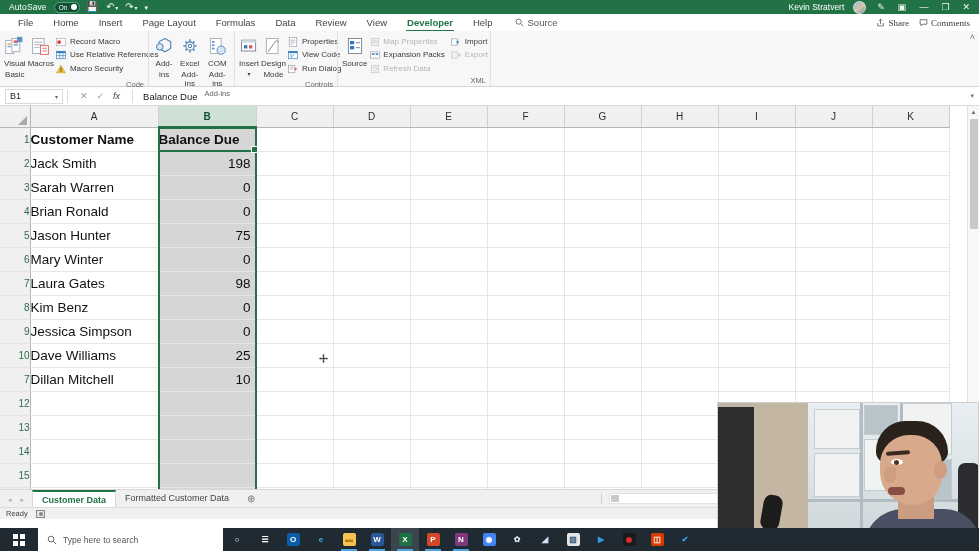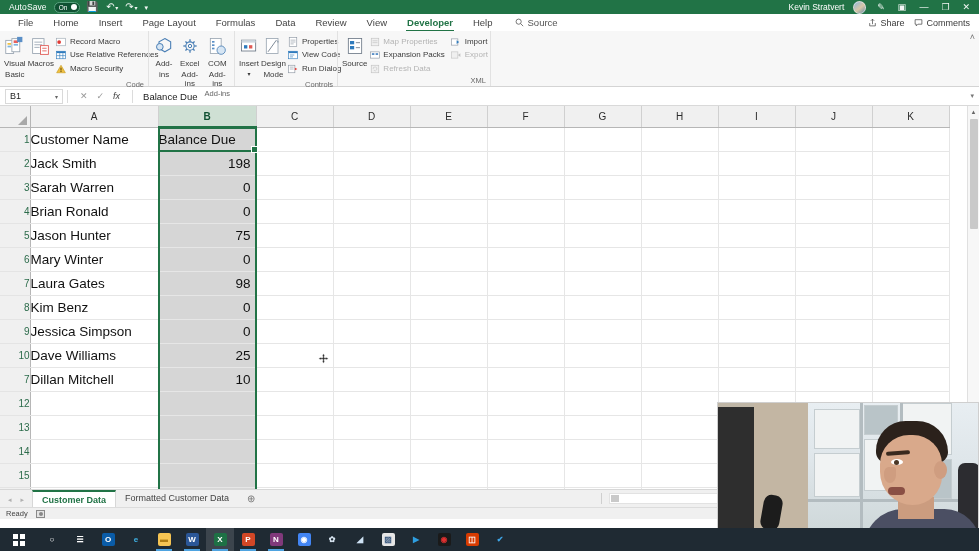--- a/index.html
+++ b/index.html
@@ -50,21 +50,21 @@
     height: 17px; background: #fff; display: flex; align-items: center;
     font-size: 9.5px; color: #444; padding-left: 8px; gap: 0;
   }
   .tab { padding: 0 10px; line-height: 17px; cursor: default; white-space: nowrap; }
   .tab.active { color: #217346; font-weight: 600; position: relative; }
   .tab.active::after {
     content: ""; position: absolute; left: 9px; right: 9px; bottom: 0px;
     height: 1.5px; background: #217346;
   }
   .search-box { display: flex; align-items: center; gap: 4px; padding-left: 12px; color: #555; }
-  .tabbar-right { margin-left: auto; display: flex; gap: 10px; padding-right: 9px; color: #3a3a3a; font-size: 9px; }
+  .tabbar-right { margin-left: auto; display: flex; gap: 10px; padding-right: 9px; color: #3a3a3a; font-size: 9px; font-family: Liberation Serif, serif; }
   .tabbar-right > div { display: flex; align-items: center; gap: 3px; }
 
   
   .ribbon {
     height: 56px; background: #f7f7f7; border-bottom: 1px solid #d4d4d4;
     display: flex; align-items: stretch; font-size: 8px; color: #3b3b3b;
   }
   .rgroup { display: flex; flex-direction: column; position: relative; padding: 0 4px; }
   .rgroup + .rgroup { border-left: 1px solid #e2e2e2; }
   .rgroup-body { flex: 1; display: flex; align-items: flex-start; padding-top: 3px; gap: 2px; }
@@ -123,21 +123,21 @@
   td.rowhead {
     width: 30px; height: 24px; background: #f0f0f0; font-size: 10px;
     color: #2b6b4a; text-align: right; padding-right: 4px;
     border-right: 1px solid #b6b6b6; border-bottom: 1px solid #e4e4e4;
   }
   td.cell {
     height: 24px; border-right: 1px solid #e6e6e6; border-bottom: 1px solid #e6e6e6;
     font-size: 13.5px; color: #111; padding: 0 4px; white-space: nowrap; overflow: hidden;
   }
   td.cell.colsel { background: #d6d6d6; }
-  td.cell.bold { font-weight: 400; margin-top: 8px; }
+  td.cell.bold { font-weight: 700; margin-top: 8px; }
   td.cell.num { text-align: right; padding-right: 5px; }
   .colA { width: 128px; }
   .colB { width: 98px; }
   .colN { width: 77px; }
   .active-cell-border {
     position: absolute; left: 158px; top: 21px; width: 99px; height: 25px;
     border: 2px solid #217346; pointer-events: none; z-index: 5;
   }
   .active-cell-border::after {
     content: ""; position: absolute; right: -3px; bottom: -3px;
@@ -947,20 +947,27 @@
     <div class="wc-nose"></div>
     <div class="wc-mouth"></div>
   </div>
   <div class="wc-mic"></div>
 </div>
 
 <div class="taskbar">
   <div class="winlogo">
       <i></i>
     </div>
+  <div class="tb-search">
+    <svg width="10" height="10" viewBox="0 0 16 16">
+      <circle cx="6.5" cy="6.5" r="4.6" fill="none" stroke="#555" stroke-width="1.4"></circle>
+      <line x1="10" y1="10" x2="14.5" y2="14.5" stroke="#555" stroke-width="1.4"></line>
+    </svg>
+    <span>Type here to search</span>
+  </div>
   <div class="tb-icons" id="tbicons">
       <div class="tb-item">
         <span class="sq" style="background: transparent; color: rgb(255, 255, 255);">○</span>
       </div>
       <div class="tb-item">
         <span class="sq" style="background: transparent; color: rgb(255, 255, 255);">☰</span>
       </div>
       <div class="tb-item">
         <span class="sq" style="background: rgb(10, 92, 168); color: rgb(255, 255, 255);">O</span>
       </div>

